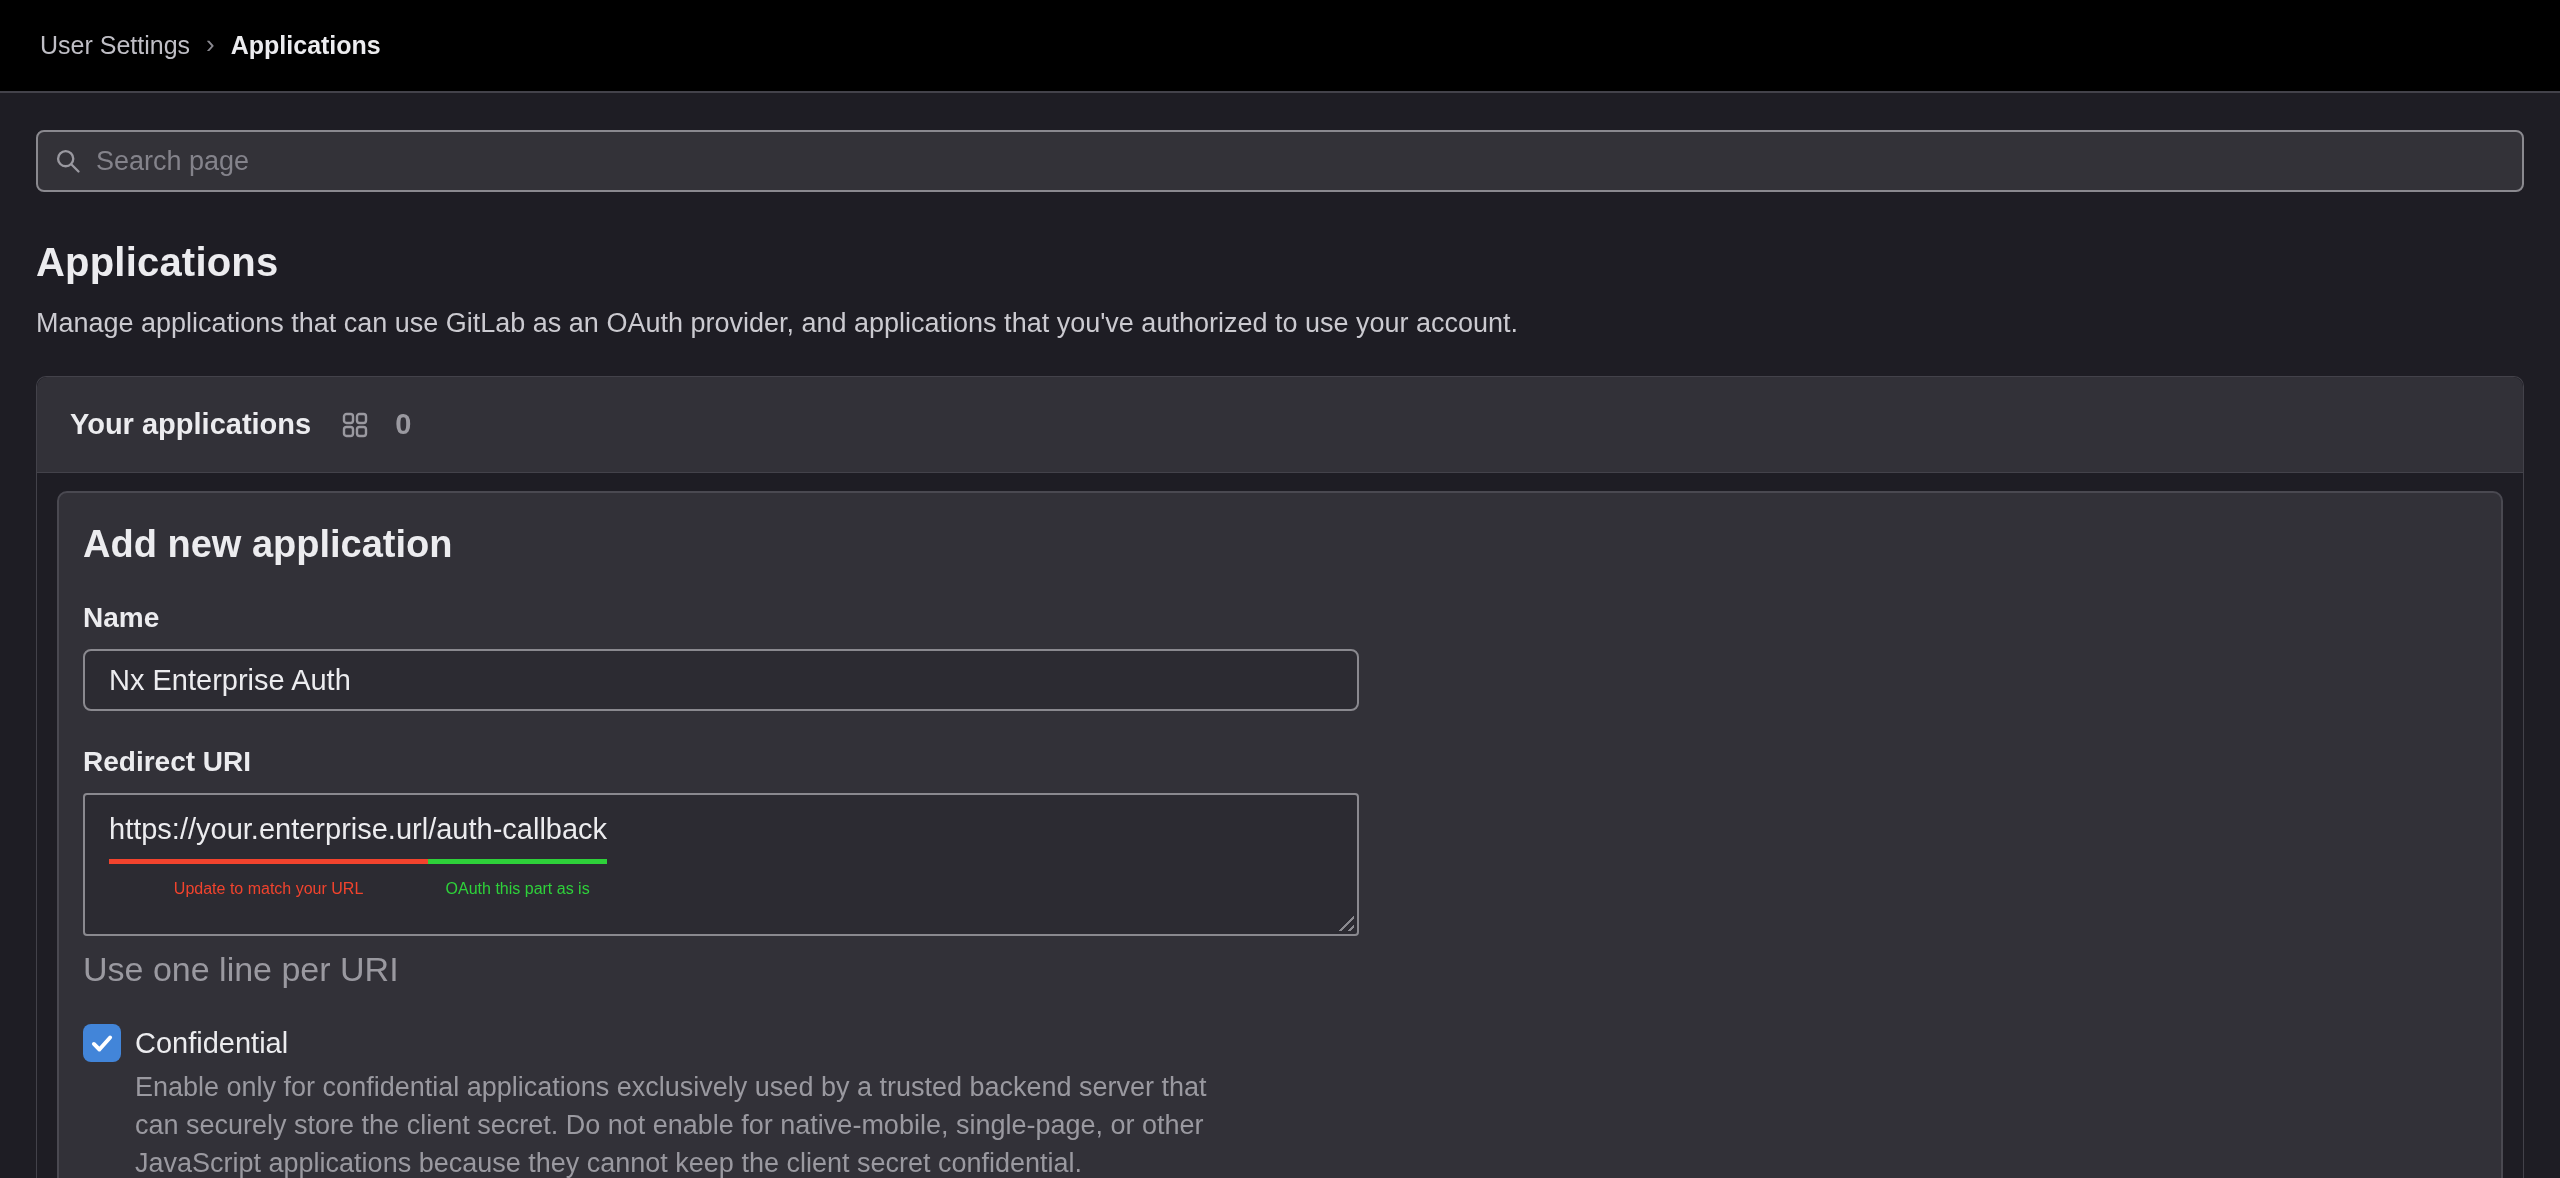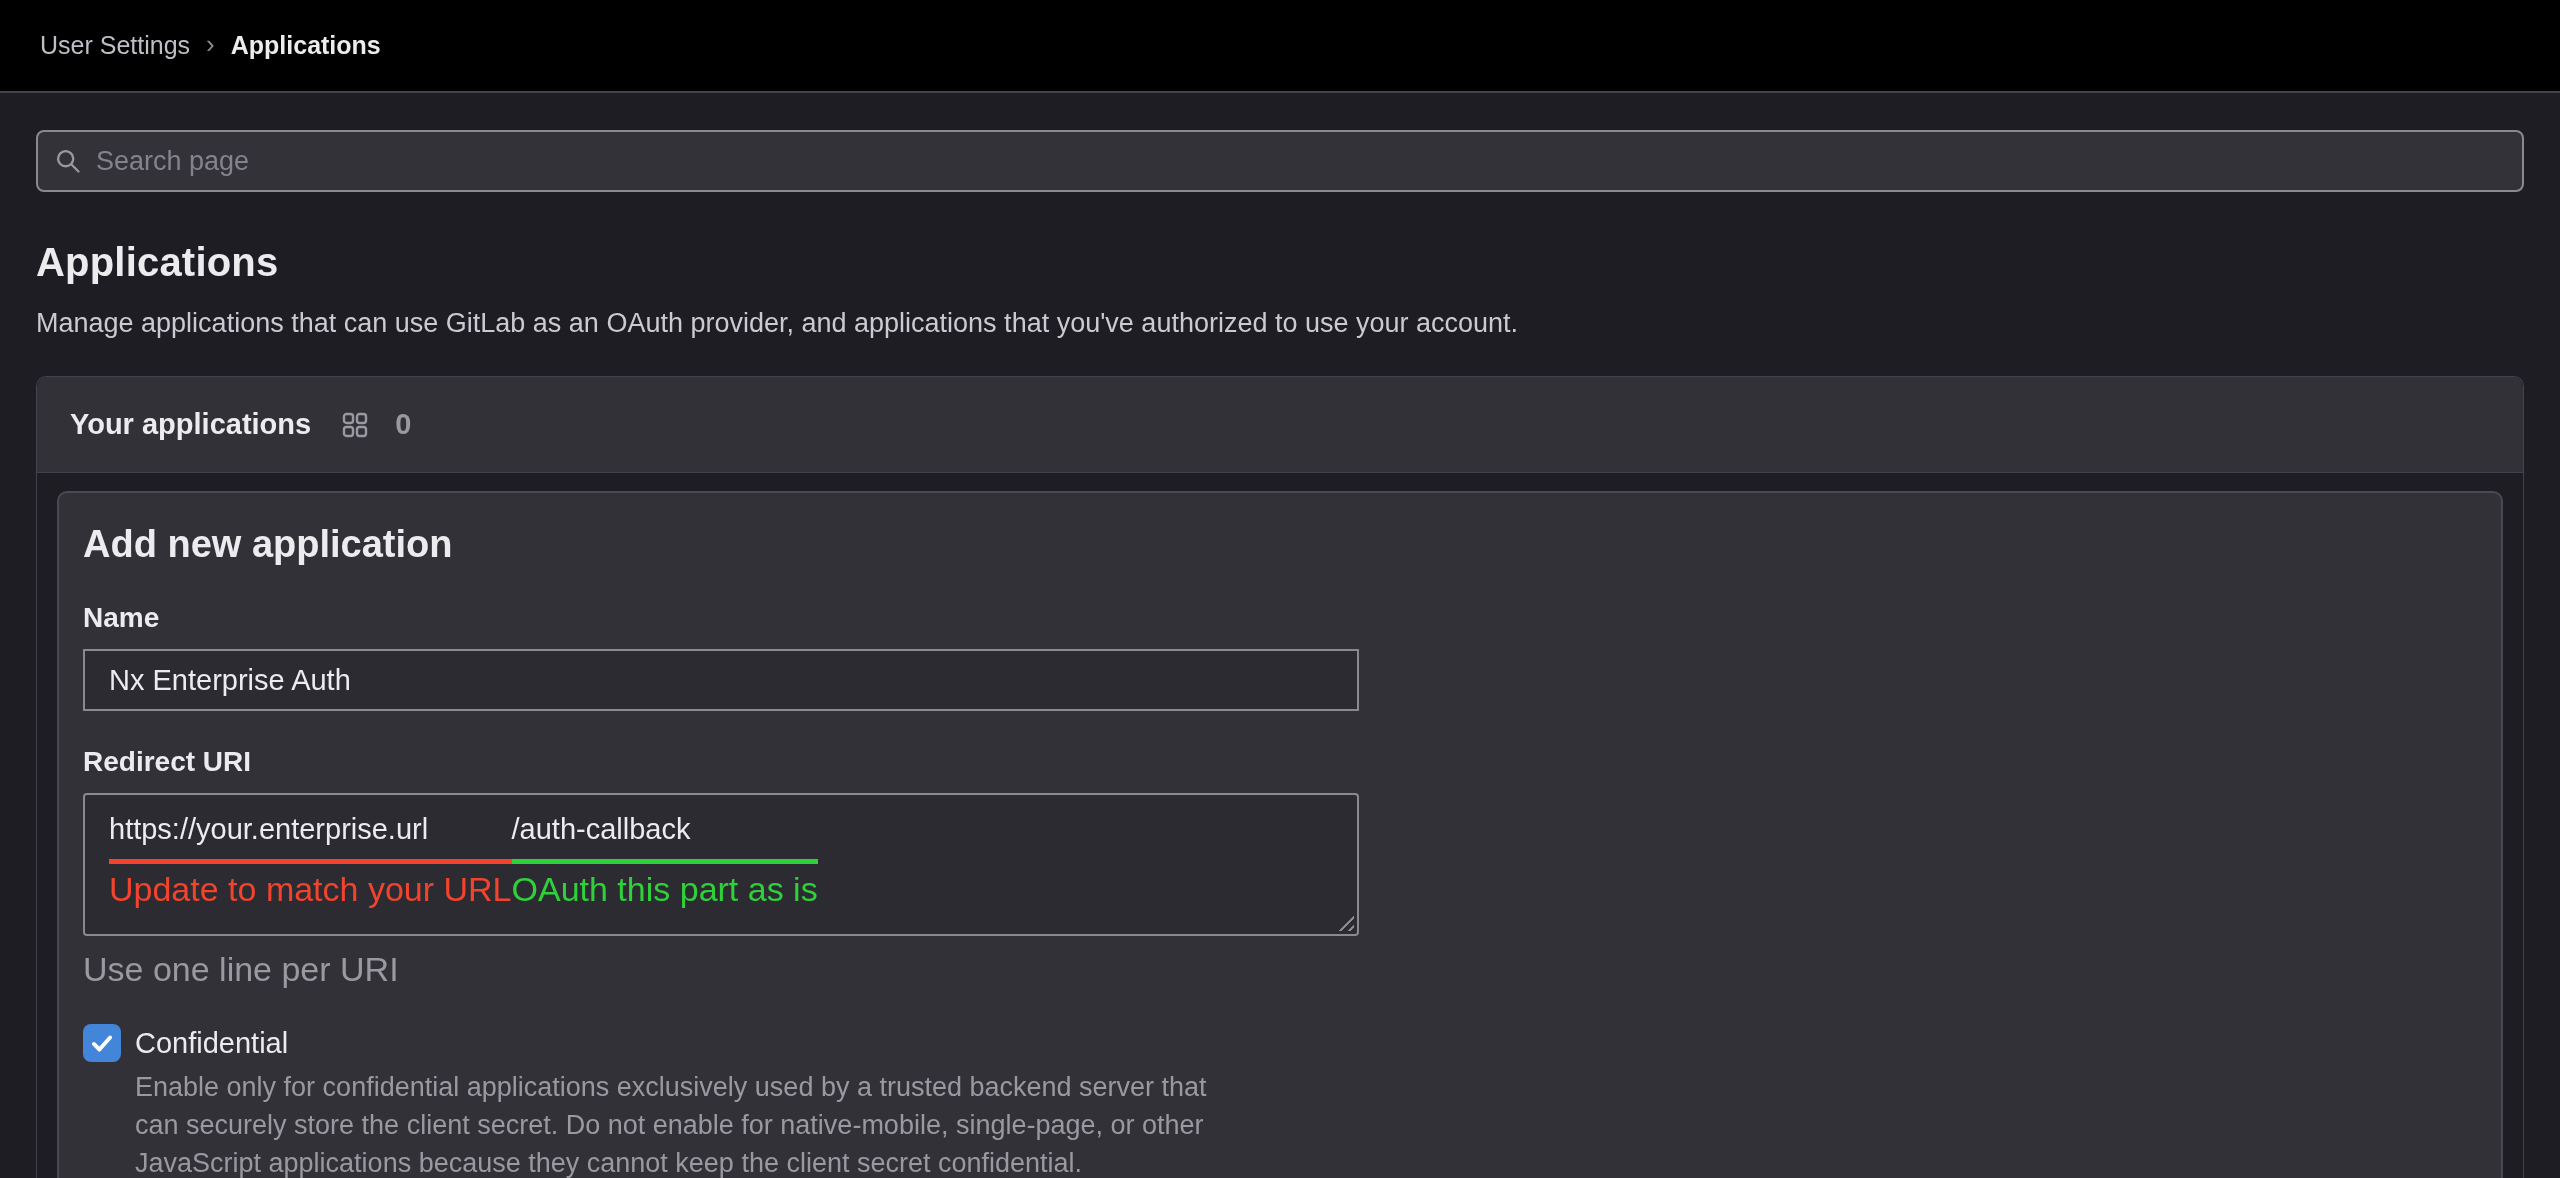--- a/index.html
+++ b/index.html
@@ -55,33 +55,33 @@
 
   
   .card {
     background:#323138; border:2px solid #4a4951; border-radius:10px;
     padding:28px 24px; height:100%;
   }
   .card-title { font-size:38px; font-weight:700; line-height:46px; }
   .field-label { margin-top:34px; font-size:28px; font-weight:700; line-height:34px; color:#ececef; }
   .text-input {
     margin-top:14px; display:block; width:1276px; height:62px;
-    background:#2c2b32; border:2px solid #8a898f; border-radius:0;
+    background:#2c2b32; border:2px solid #8a898f; border-radius:8px;
     color:#ececef; font-size:29px; font-family:inherit; padding:0 24px; outline:none;
   }
   .fake-textarea {
     position:relative; margin-top:14px; width:1276px; height:143px;
     background:#2c2b32; border:2px solid #8a898f; border-radius:4px;
     padding:16px 24px; cursor:text;
   }
   .uri-grid { display:inline-grid; grid-template-columns:auto auto; }
   .uri-seg { font-size:29px; line-height:36px; color:#ececef; padding-bottom:12px; }
   .uri-seg.red   { border-bottom:5px solid #f2432d; }
   .uri-seg.green { border-bottom:5px solid #2ed13a; }
-  .uri-note { margin-top:10px; font-size:34px; line-height:30px; text-align:right; }
+  .uri-note { margin-top:10px; font-size:16px; line-height:30px; text-align:center; }
   .uri-note.red   { color:#f2432d; }
   .uri-note.green { color:#2ed13a; }
   .resize-handle {
     position:absolute; right:3px; bottom:3px; width:16px; height:16px;
     clip-path:polygon(100% 0, 100% 100%, 0 100%);
     background:repeating-linear-gradient(135deg,#8a898f 0 2px,transparent 2px 6px);
   }
   .field-hint { margin-top:16px; font-size:34px; line-height:34px; color:#9a99a0; }
 
   .checkbox-row { margin-top:38px; display:flex; align-items:center; gap:14px; }

